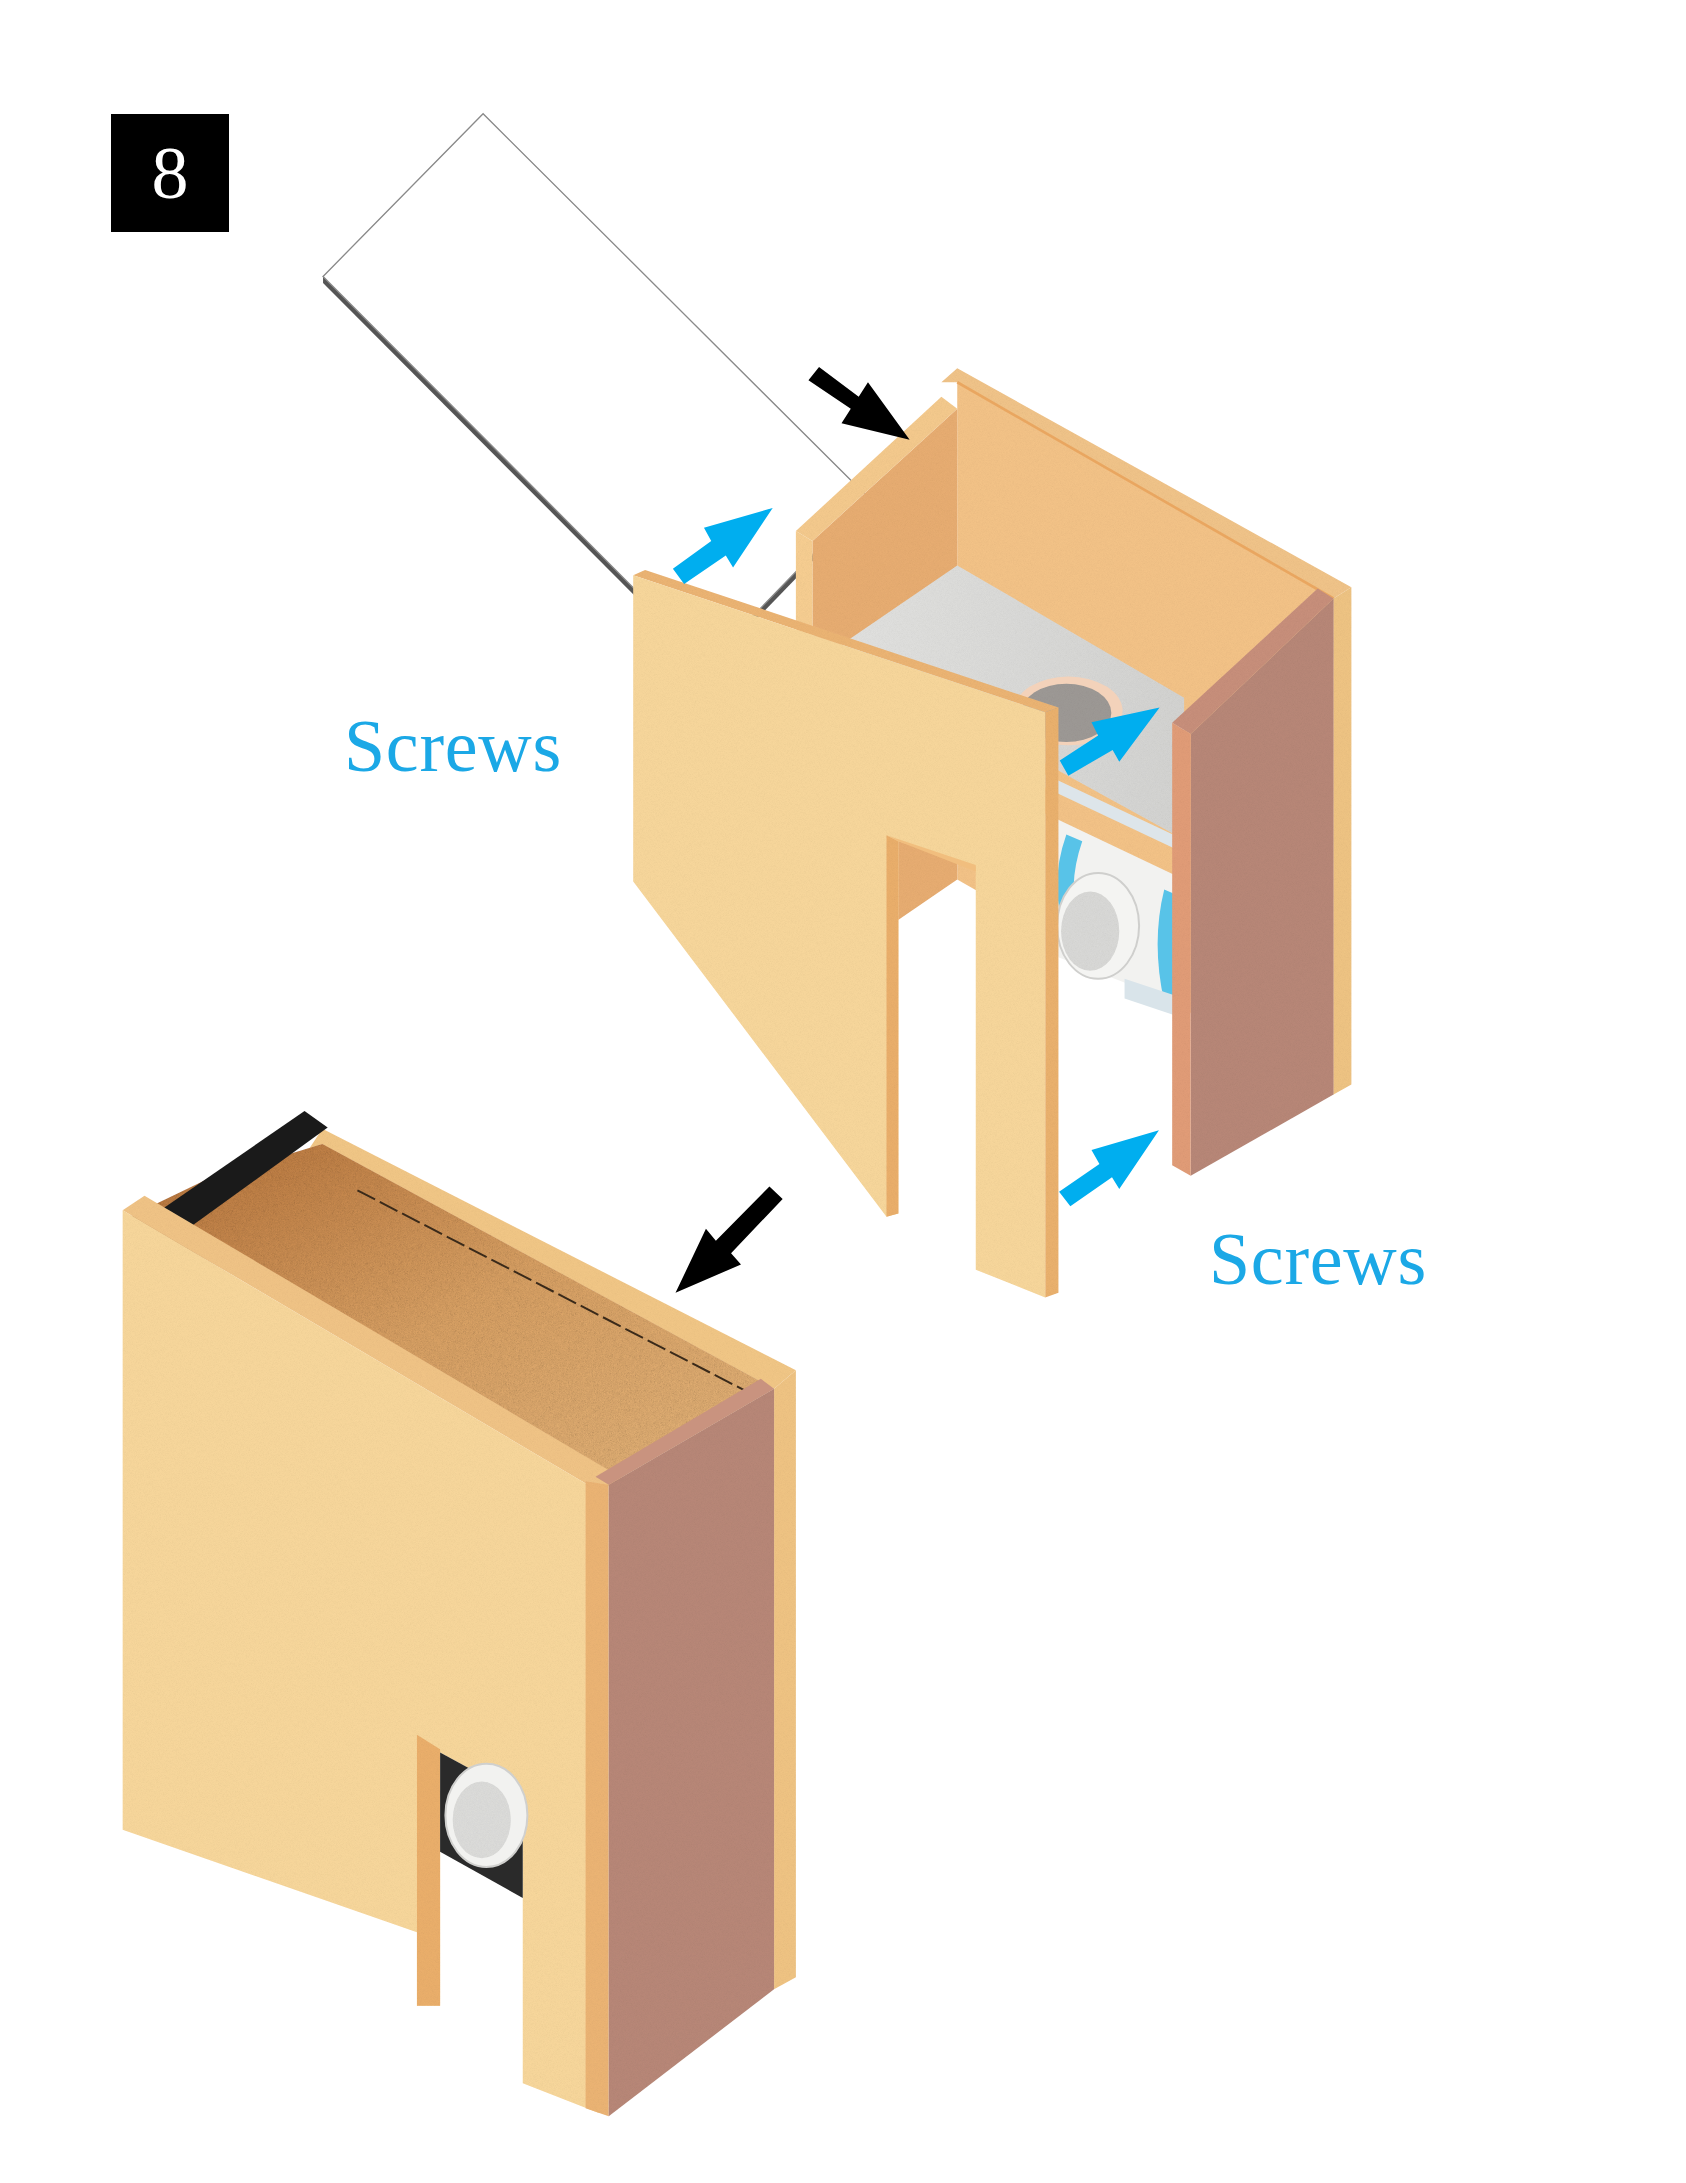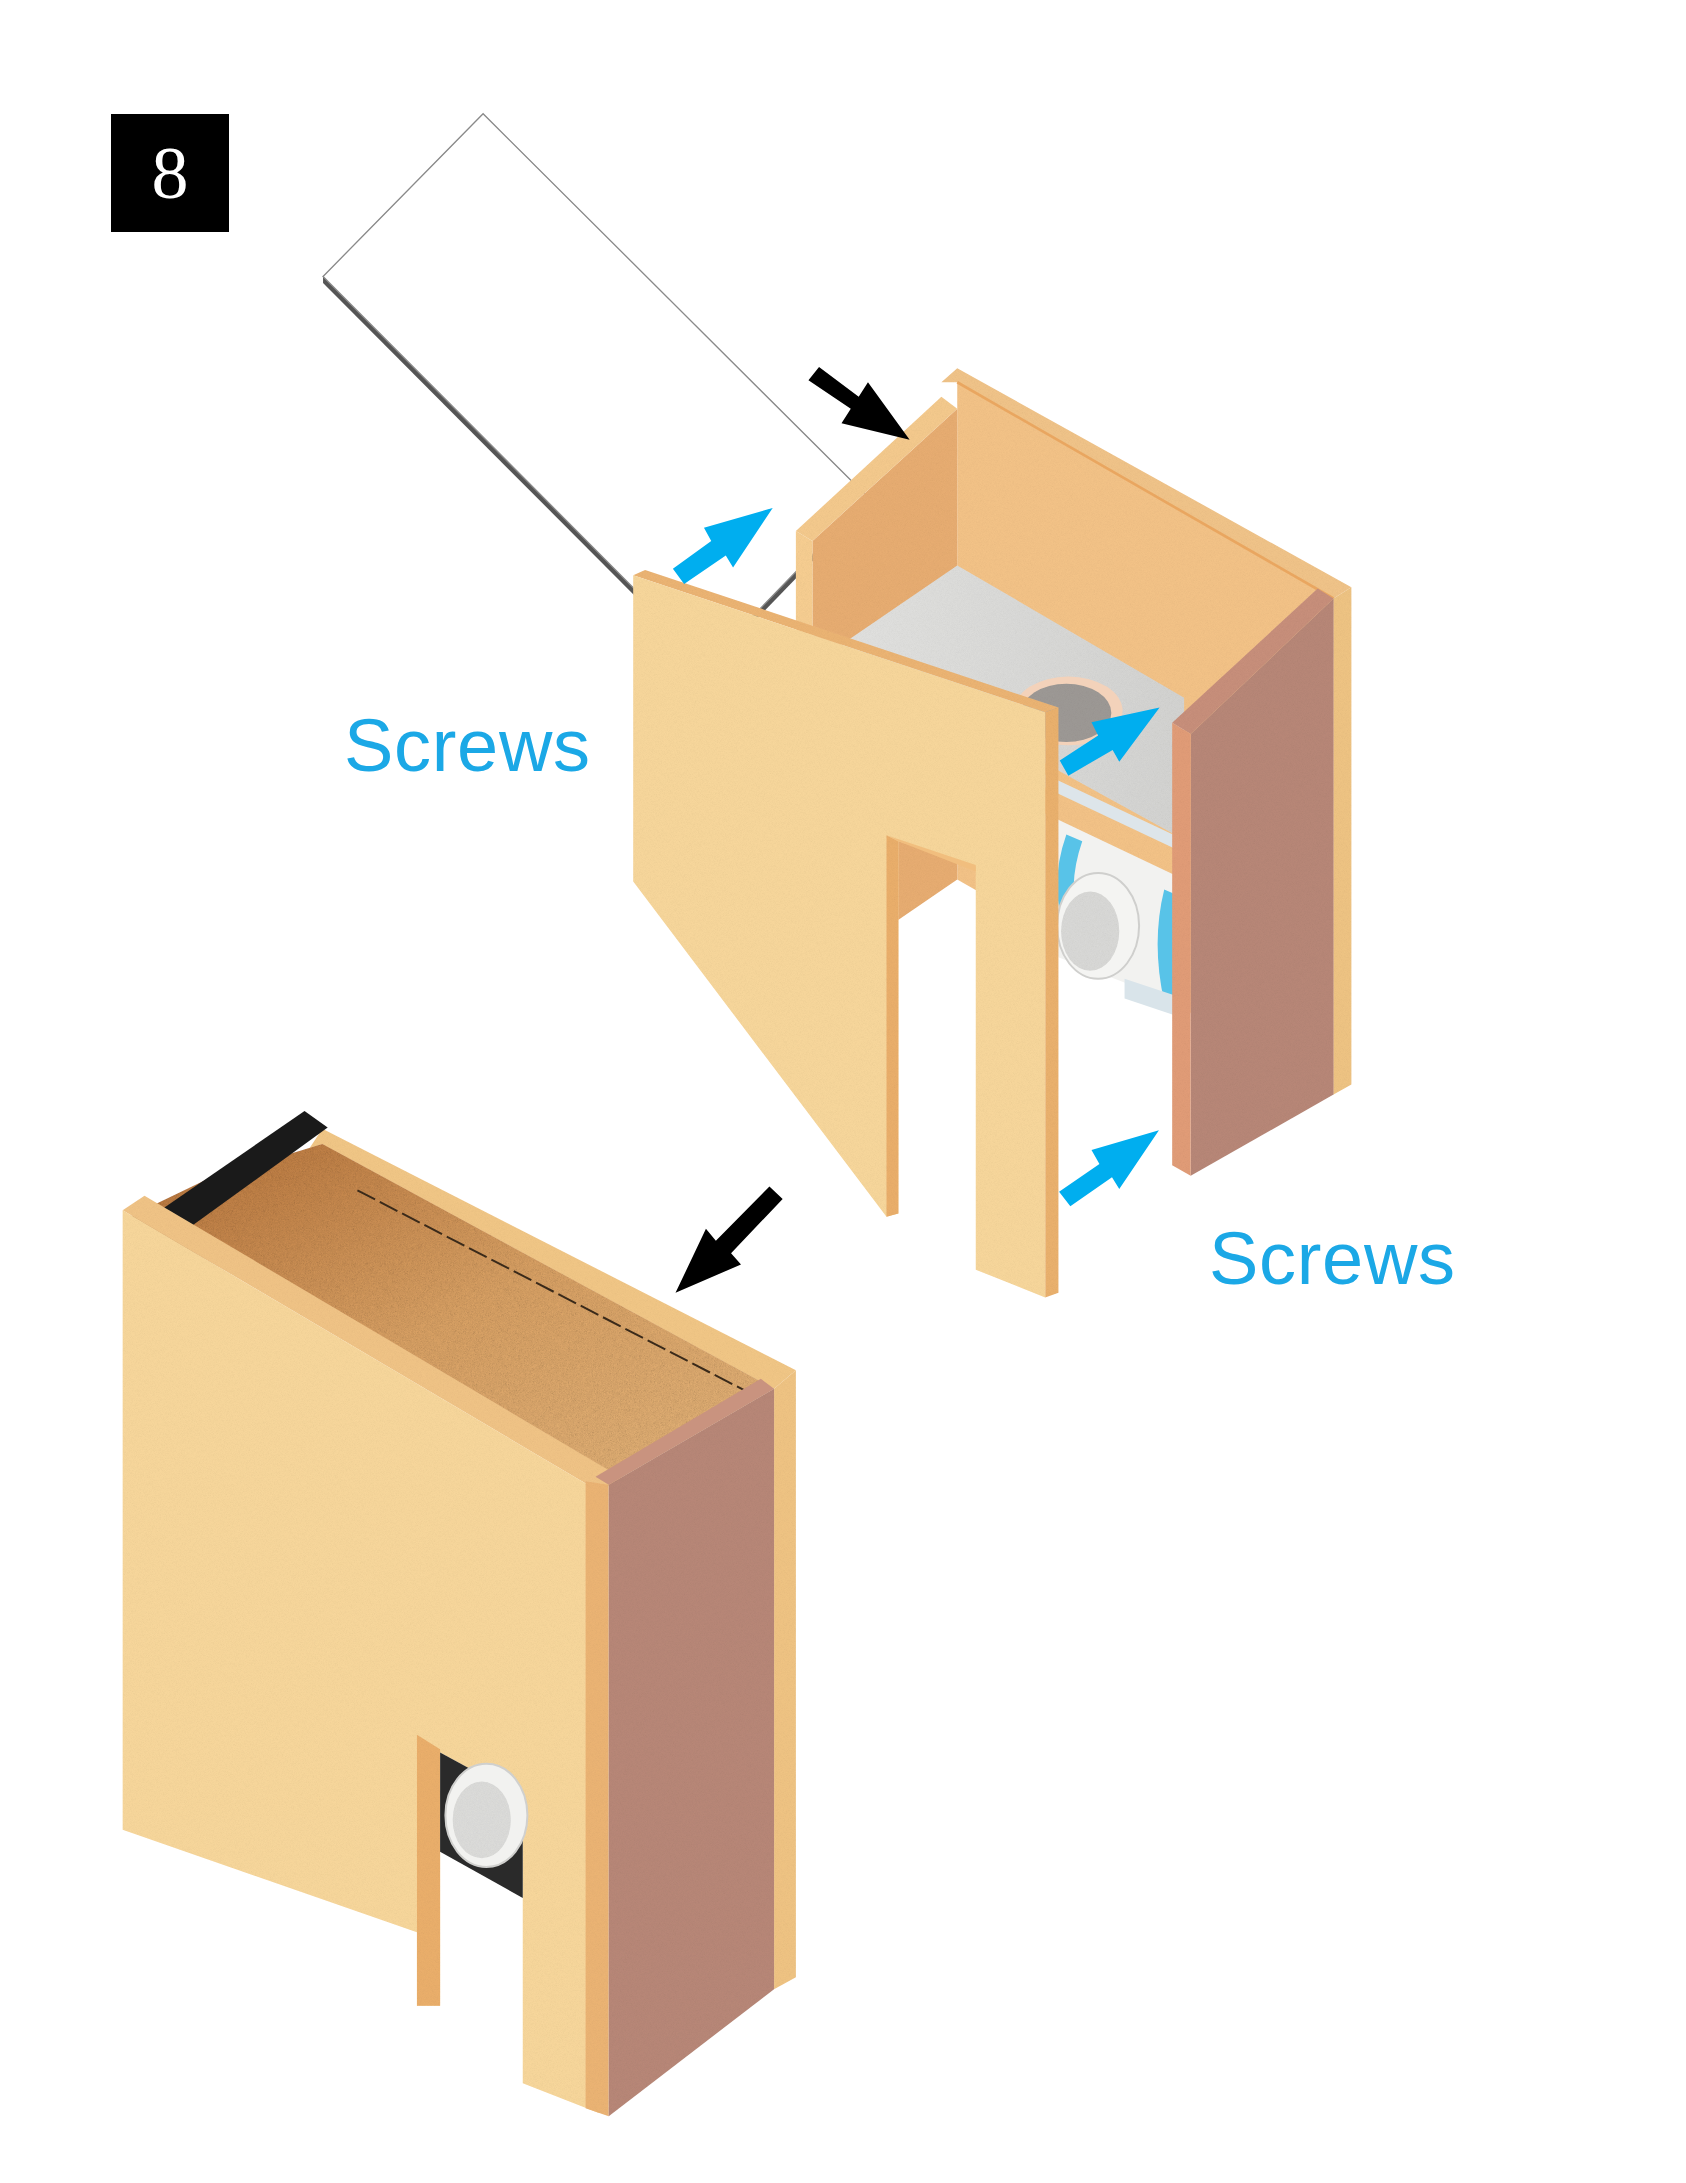--- a/index.html
+++ b/index.html
@@ -3,21 +3,21 @@
 <meta charset="utf-8">
 <style>
   html, body { margin: 0; padding: 0; background: #ffffff; }
   body { width: 1687px; height: 2183px; position: relative; overflow: hidden; font-family: "Liberation Serif", "DejaVu Serif", serif; }
   .step-badge {
     position: absolute; left: 111px; top: 114px; width: 118px; height: 118px;
     background: #000000; color: #ffffff; display: flex; align-items: center; justify-content: center;
     font-family: "Liberation Serif", "DejaVu Serif", serif; font-size: 74px; line-height: 1;
   }
   .label {
-    position: absolute; color: #1BA8E6; font-family: Liberation Sans, sans-serif;
+    position: absolute; color: #1BA8E6; font-family: Liberation Serif, serif;
     font-size: 74px; line-height: 1; white-space: nowrap; letter-spacing: 0.7px;
   }
   .label-left { left: 344px; top: 709px; }
   .label-right { left: 1209px; top: 1222px; }
   svg.scene { position: absolute; left: 0; top: 0; }
 </style>
 </head>
 <body>
 
 <div class="step-badge">

